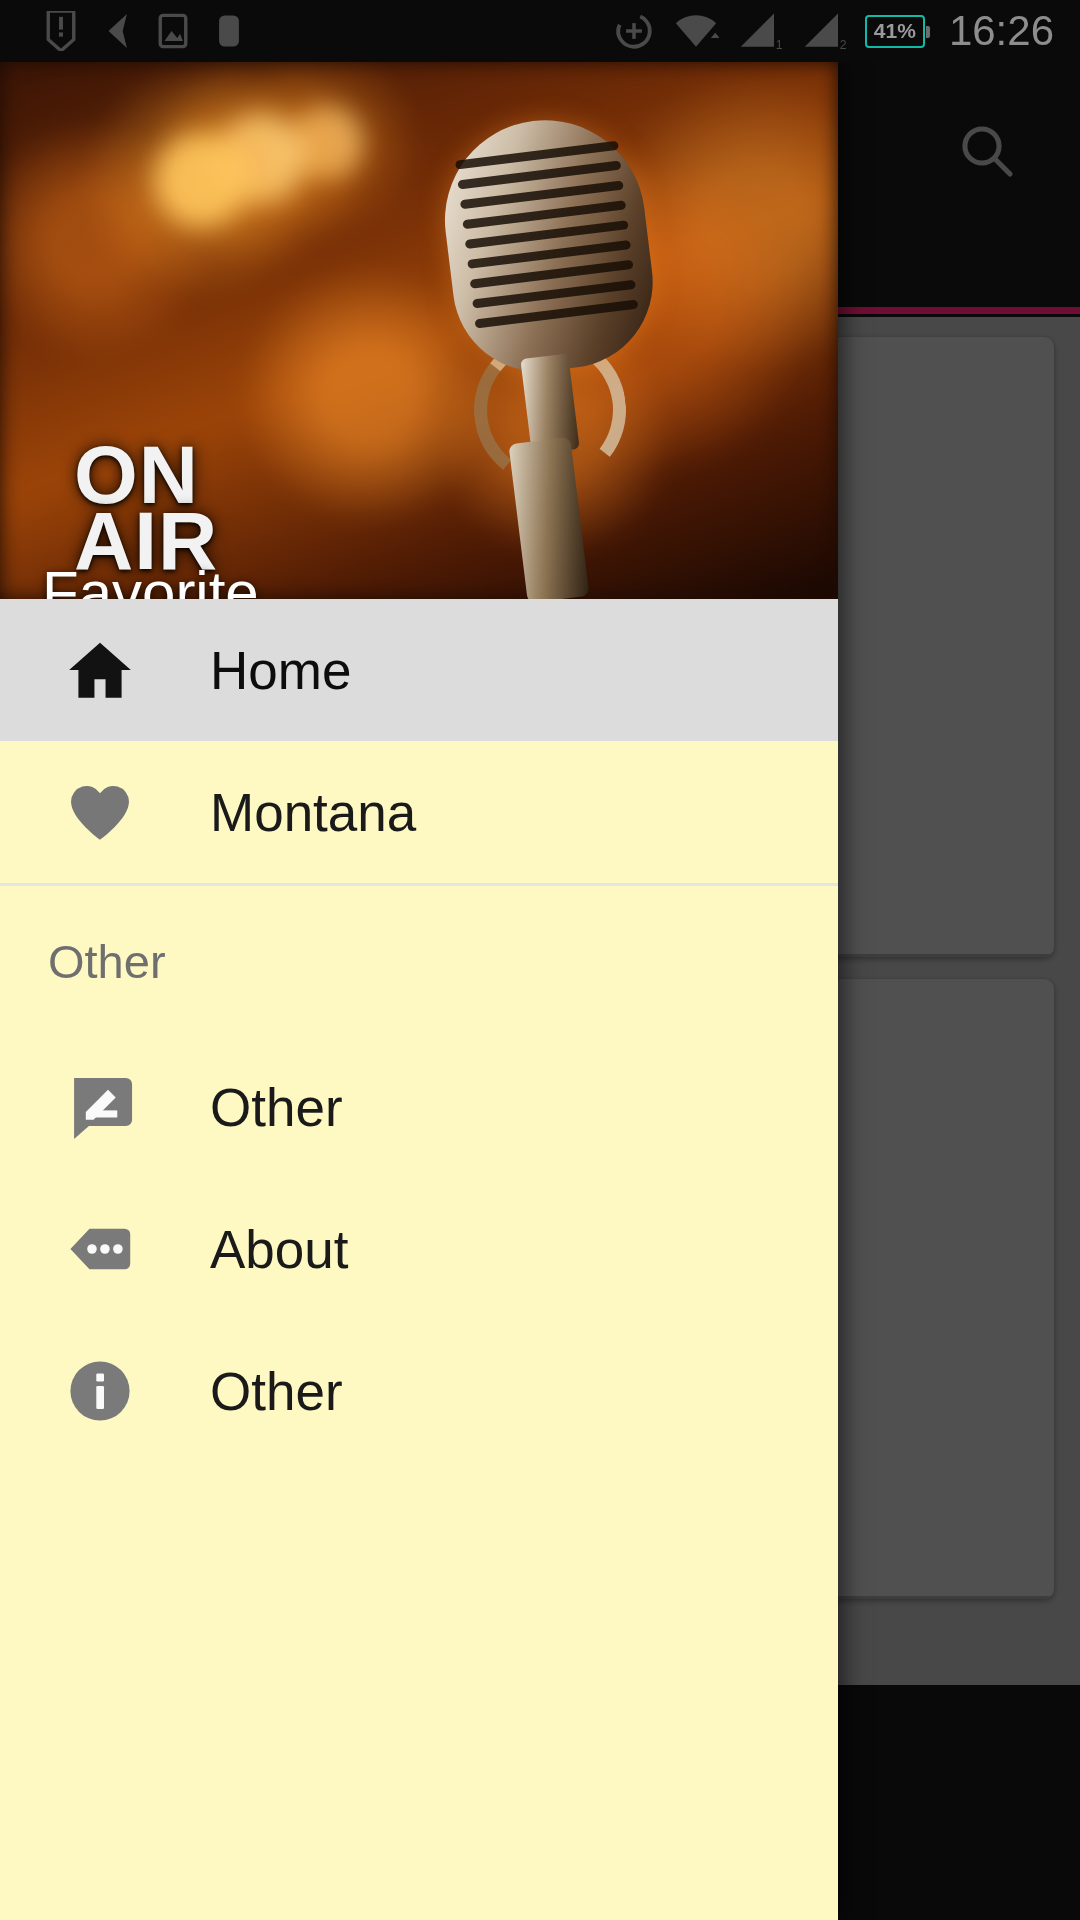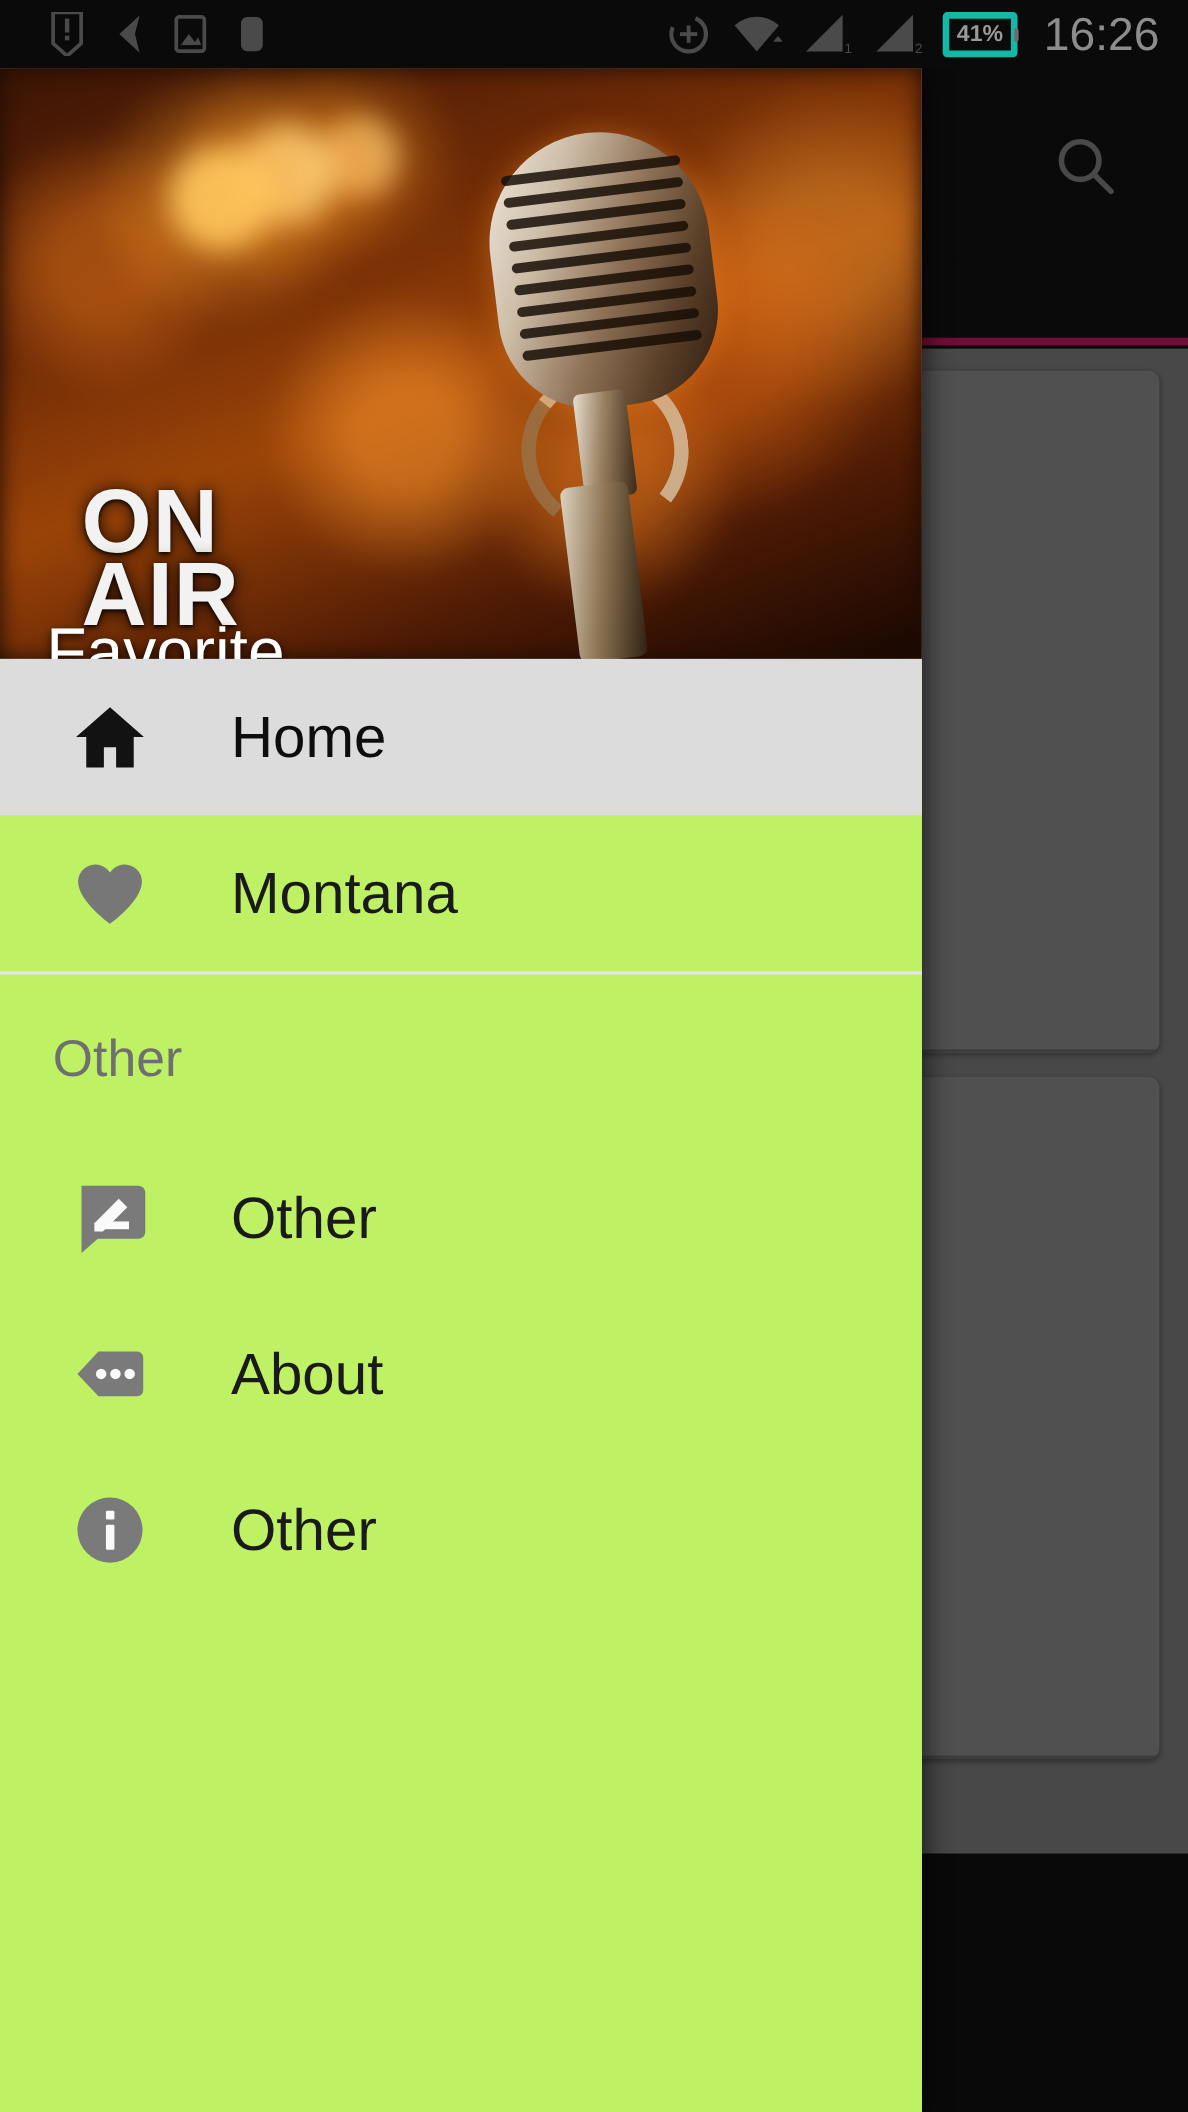--- a/index.html
+++ b/index.html
@@ -14,21 +14,21 @@
   
   #statusbar {
     position:absolute; left:0; top:0; width:1080px; height:62px;
     background:#0a0a0a; z-index:60;
     display:flex; align-items:center;
   }
   .sb-left { display:flex; align-items:center; gap:22px; margin-left:44px; }
   .sb-right { display:flex; align-items:center; gap:18px; margin-left:auto; margin-right:26px; }
   .sb-ico { fill:#4a4a4a; display:block; }
   .sb-batt {
-    border:6px solid #14b8a6; border-radius:4px;
+    border:2px solid #14b8a6; border-radius:4px;
     padding:1px 7px 2px 7px; position:relative;
     color:#9a9a9a; font-size:21px; line-height:26px; font-weight:700;
   }
   .sb-batt::after{
     content:""; position:absolute; right:-7px; top:9px;
     width:4px; height:12px; background:#6d6d6d; border-radius:0 2px 2px 0;
   }
   #sb-clock { color:#8d8d8d; font-size:42px; line-height:42px; letter-spacing:0px; margin-left:6px; }
 
   
@@ -172,21 +172,21 @@
     position:absolute; left:74px; top:380px;
     color:#f2f2f2; font-size:82px; font-weight:700; line-height:66px;
     letter-spacing:1px;
     text-shadow:0 0 16px rgba(0,0,0,.85), 0 2px 4px rgba(0,0,0,.9);
   }
   #hdr-title {
     position:absolute; left:42px; top:496px;
     color:#ffffff; font-size:60px; font-weight:400;
     text-shadow:0 2px 8px rgba(0,0,0,.85);
   }
-  #drawer-scroll { flex:1; background:#bef264; }
+  #drawer-scroll { flex:1; background:#fef9c3; }
 
   .nav-item {
     position:relative; width:838px; height:142px;
     display:flex; align-items:center;
   }
   .nav-item.selected { background:#dcdcdc; }
   .nav-icon {
     width:104px; margin-left:48px;
     display:flex; align-items:center; justify-content:center;
   }

